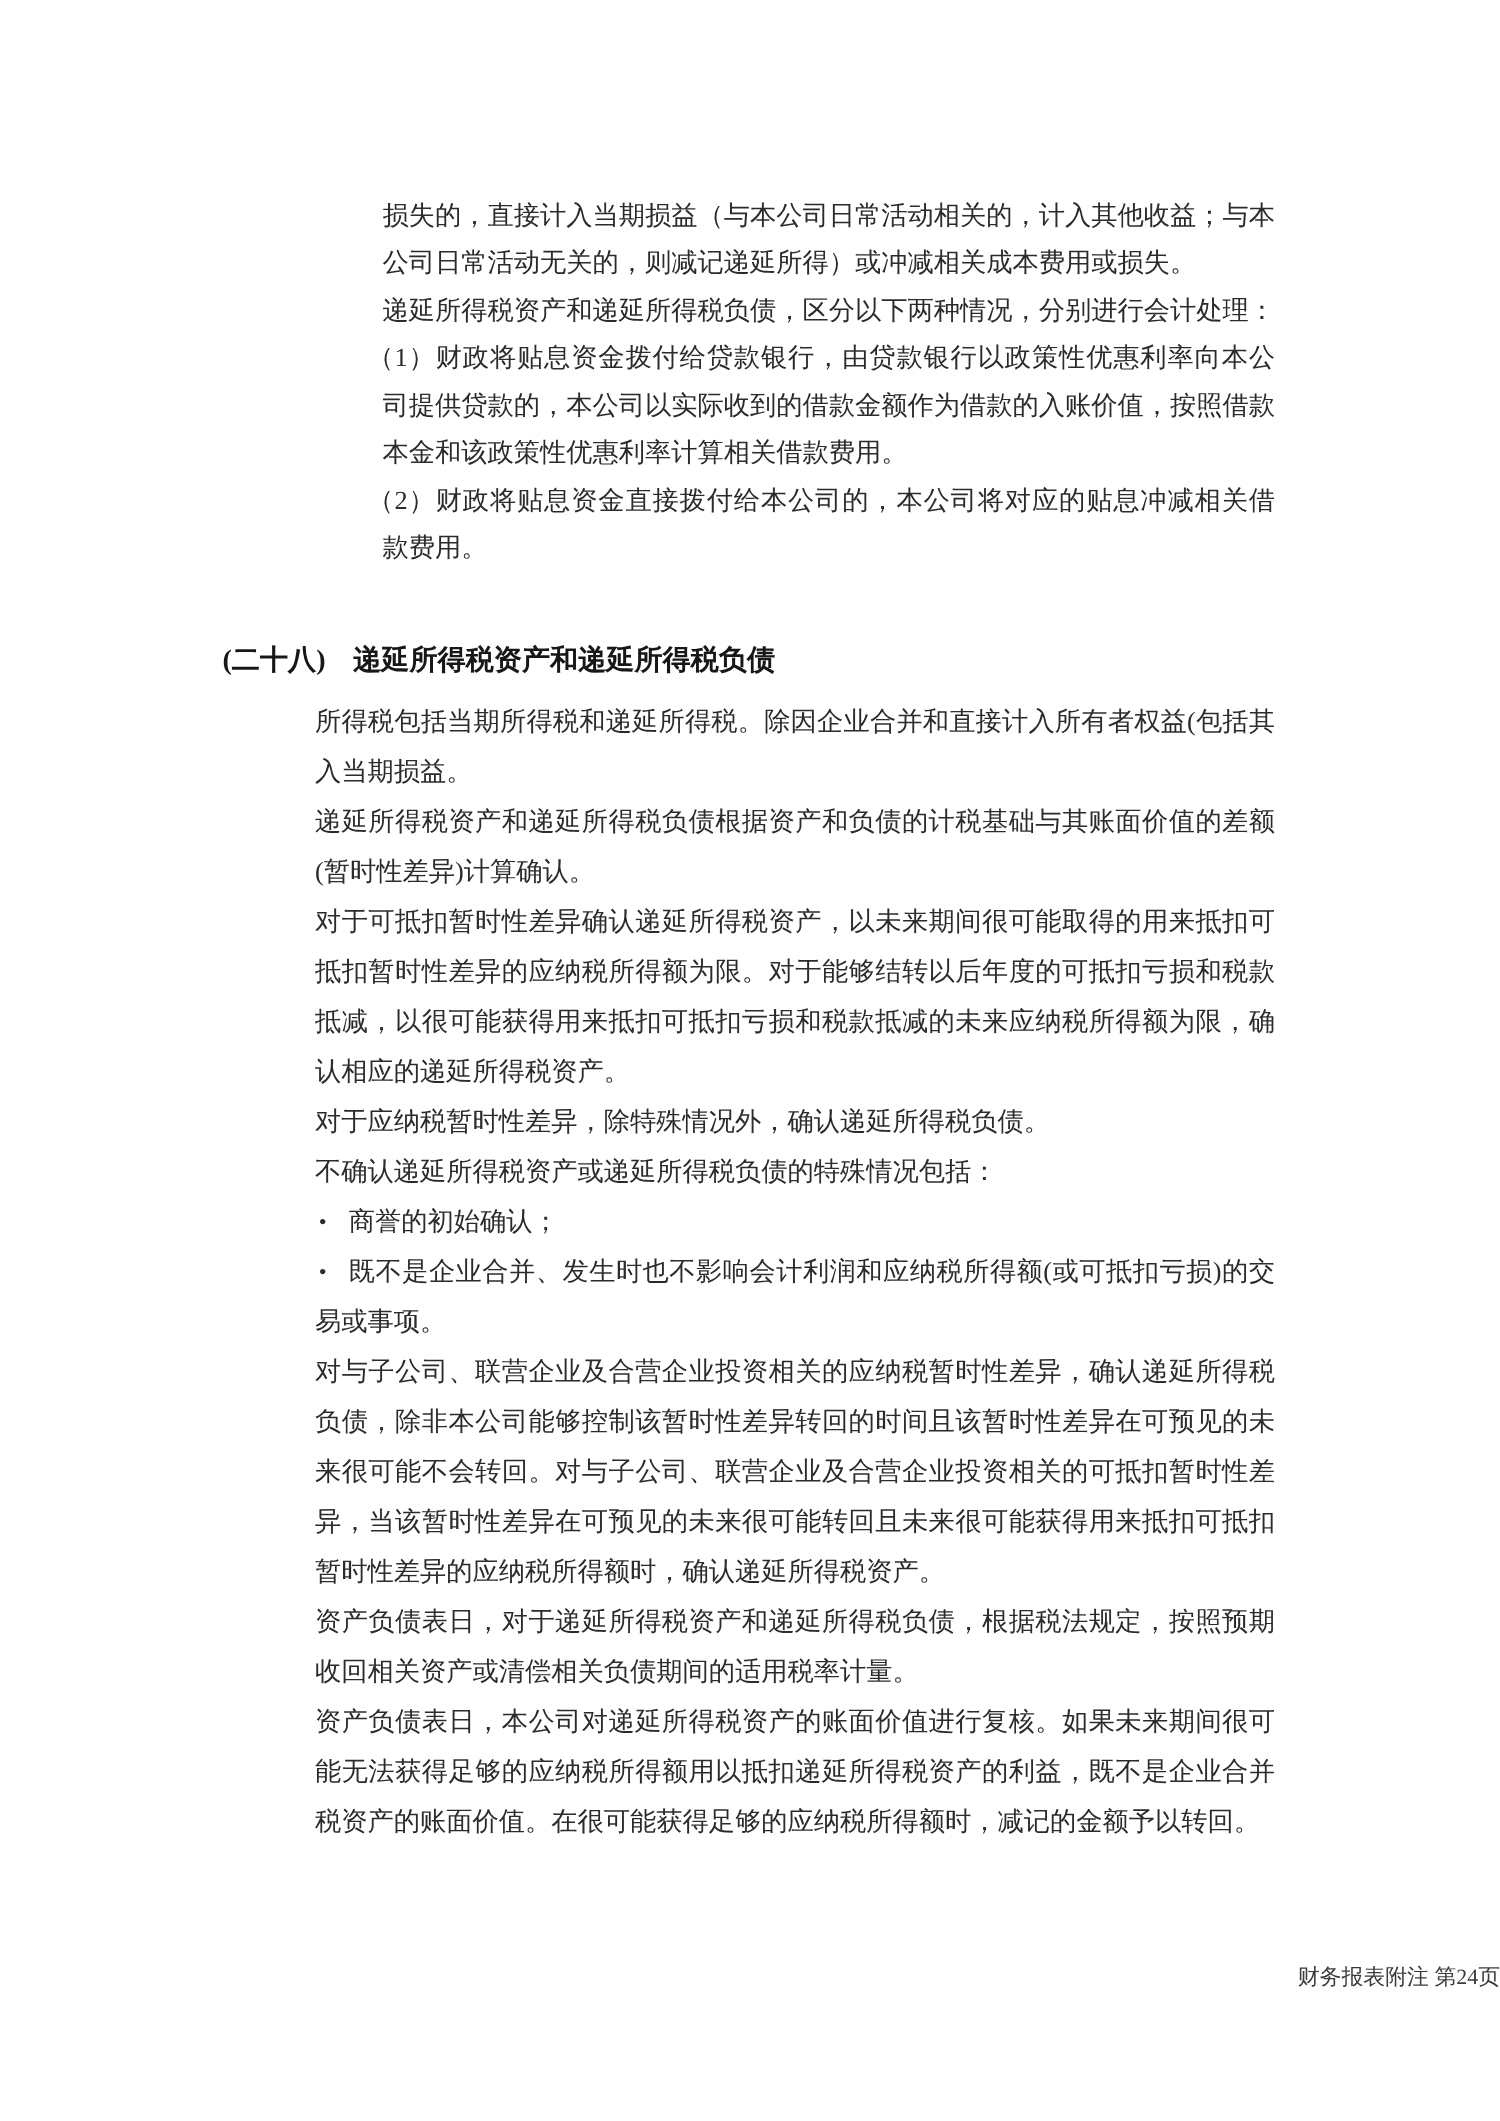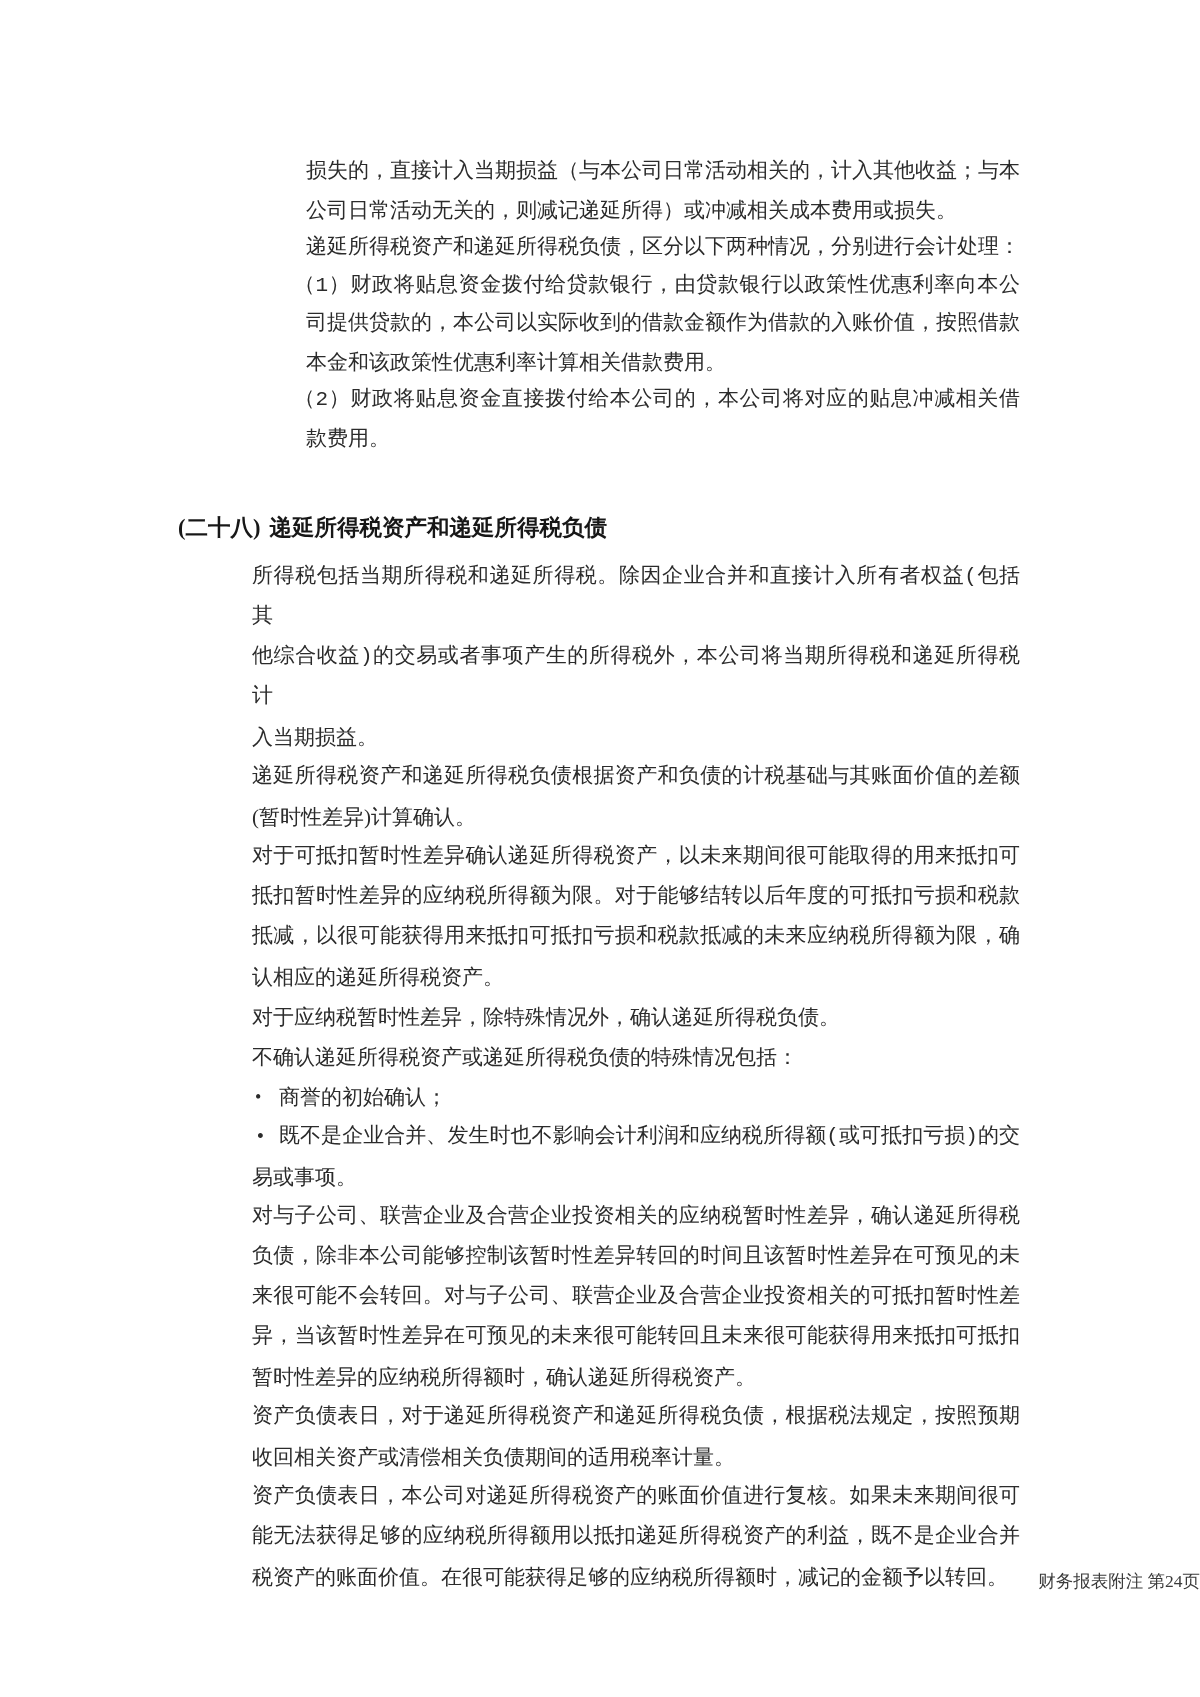--- a/index.html
+++ b/index.html
@@ -30,36 +30,35 @@
   .section-heading {
     position: absolute;
     left: 178px;
     top: 513px;
     font-size: 22.5px;
     font-weight: bold;
     color: #171717;
     line-height: 30px;
     white-space: nowrap;
   }
-  .section-heading .sec-num { margin-right: 9px; }
+  .section-heading .sec-num { margin-right: 22px; }
   .body-block {
     position: absolute;
     left: 252px;
     top: 557px;
     width: 768px;
   }
   .body-block .ln {
     font-size: 21px;
     line-height: 40px;
   }
   
   .j {
     text-align: justify;
     text-align-last: justify;
-    font-family: Liberation Mono, monospace;
   }
   
   .out {
     margin-left: -12px;
     width: calc(100% + 12px);
   }
   .bullet-ln {
     position: relative;
     padding-left: 27px;
     box-sizing: border-box;
@@ -97,21 +96,20 @@
     <div class="ln j out">（2）财政将贴息资金直接拨付给本公司的，本公司将对应的贴息冲减相关借</div>
     <div class="ln">款费用。</div>
   </div>
 
   <div class="section-heading">
     <span class="sec-num">(二十八)</span><span>递延所得税资产和递延所得税负债</span>
   </div>
 
   <div class="body-block">
     <div class="ln j">所得税包括当期所得税和递延所得税。除因企业合并和直接计入所有者权益(包括其</div>
-    <div class="ln j">他综合收益)的交易或者事项产生的所得税外，本公司将当期所得税和递延所得税计</div>
     <div class="ln">入当期损益。</div>
     <div class="ln j">递延所得税资产和递延所得税负债根据资产和负债的计税基础与其账面价值的差额</div>
     <div class="ln">(暂时性差异)计算确认。</div>
     <div class="ln j">对于可抵扣暂时性差异确认递延所得税资产，以未来期间很可能取得的用来抵扣可</div>
     <div class="ln j">抵扣暂时性差异的应纳税所得额为限。对于能够结转以后年度的可抵扣亏损和税款</div>
     <div class="ln j">抵减，以很可能获得用来抵扣可抵扣亏损和税款抵减的未来应纳税所得额为限，确</div>
     <div class="ln">认相应的递延所得税资产。</div>
     <div class="ln">对于应纳税暂时性差异，除特殊情况外，确认递延所得税负债。</div>
     <div class="ln">不确认递延所得税资产或递延所得税负债的特殊情况包括：</div>
 

